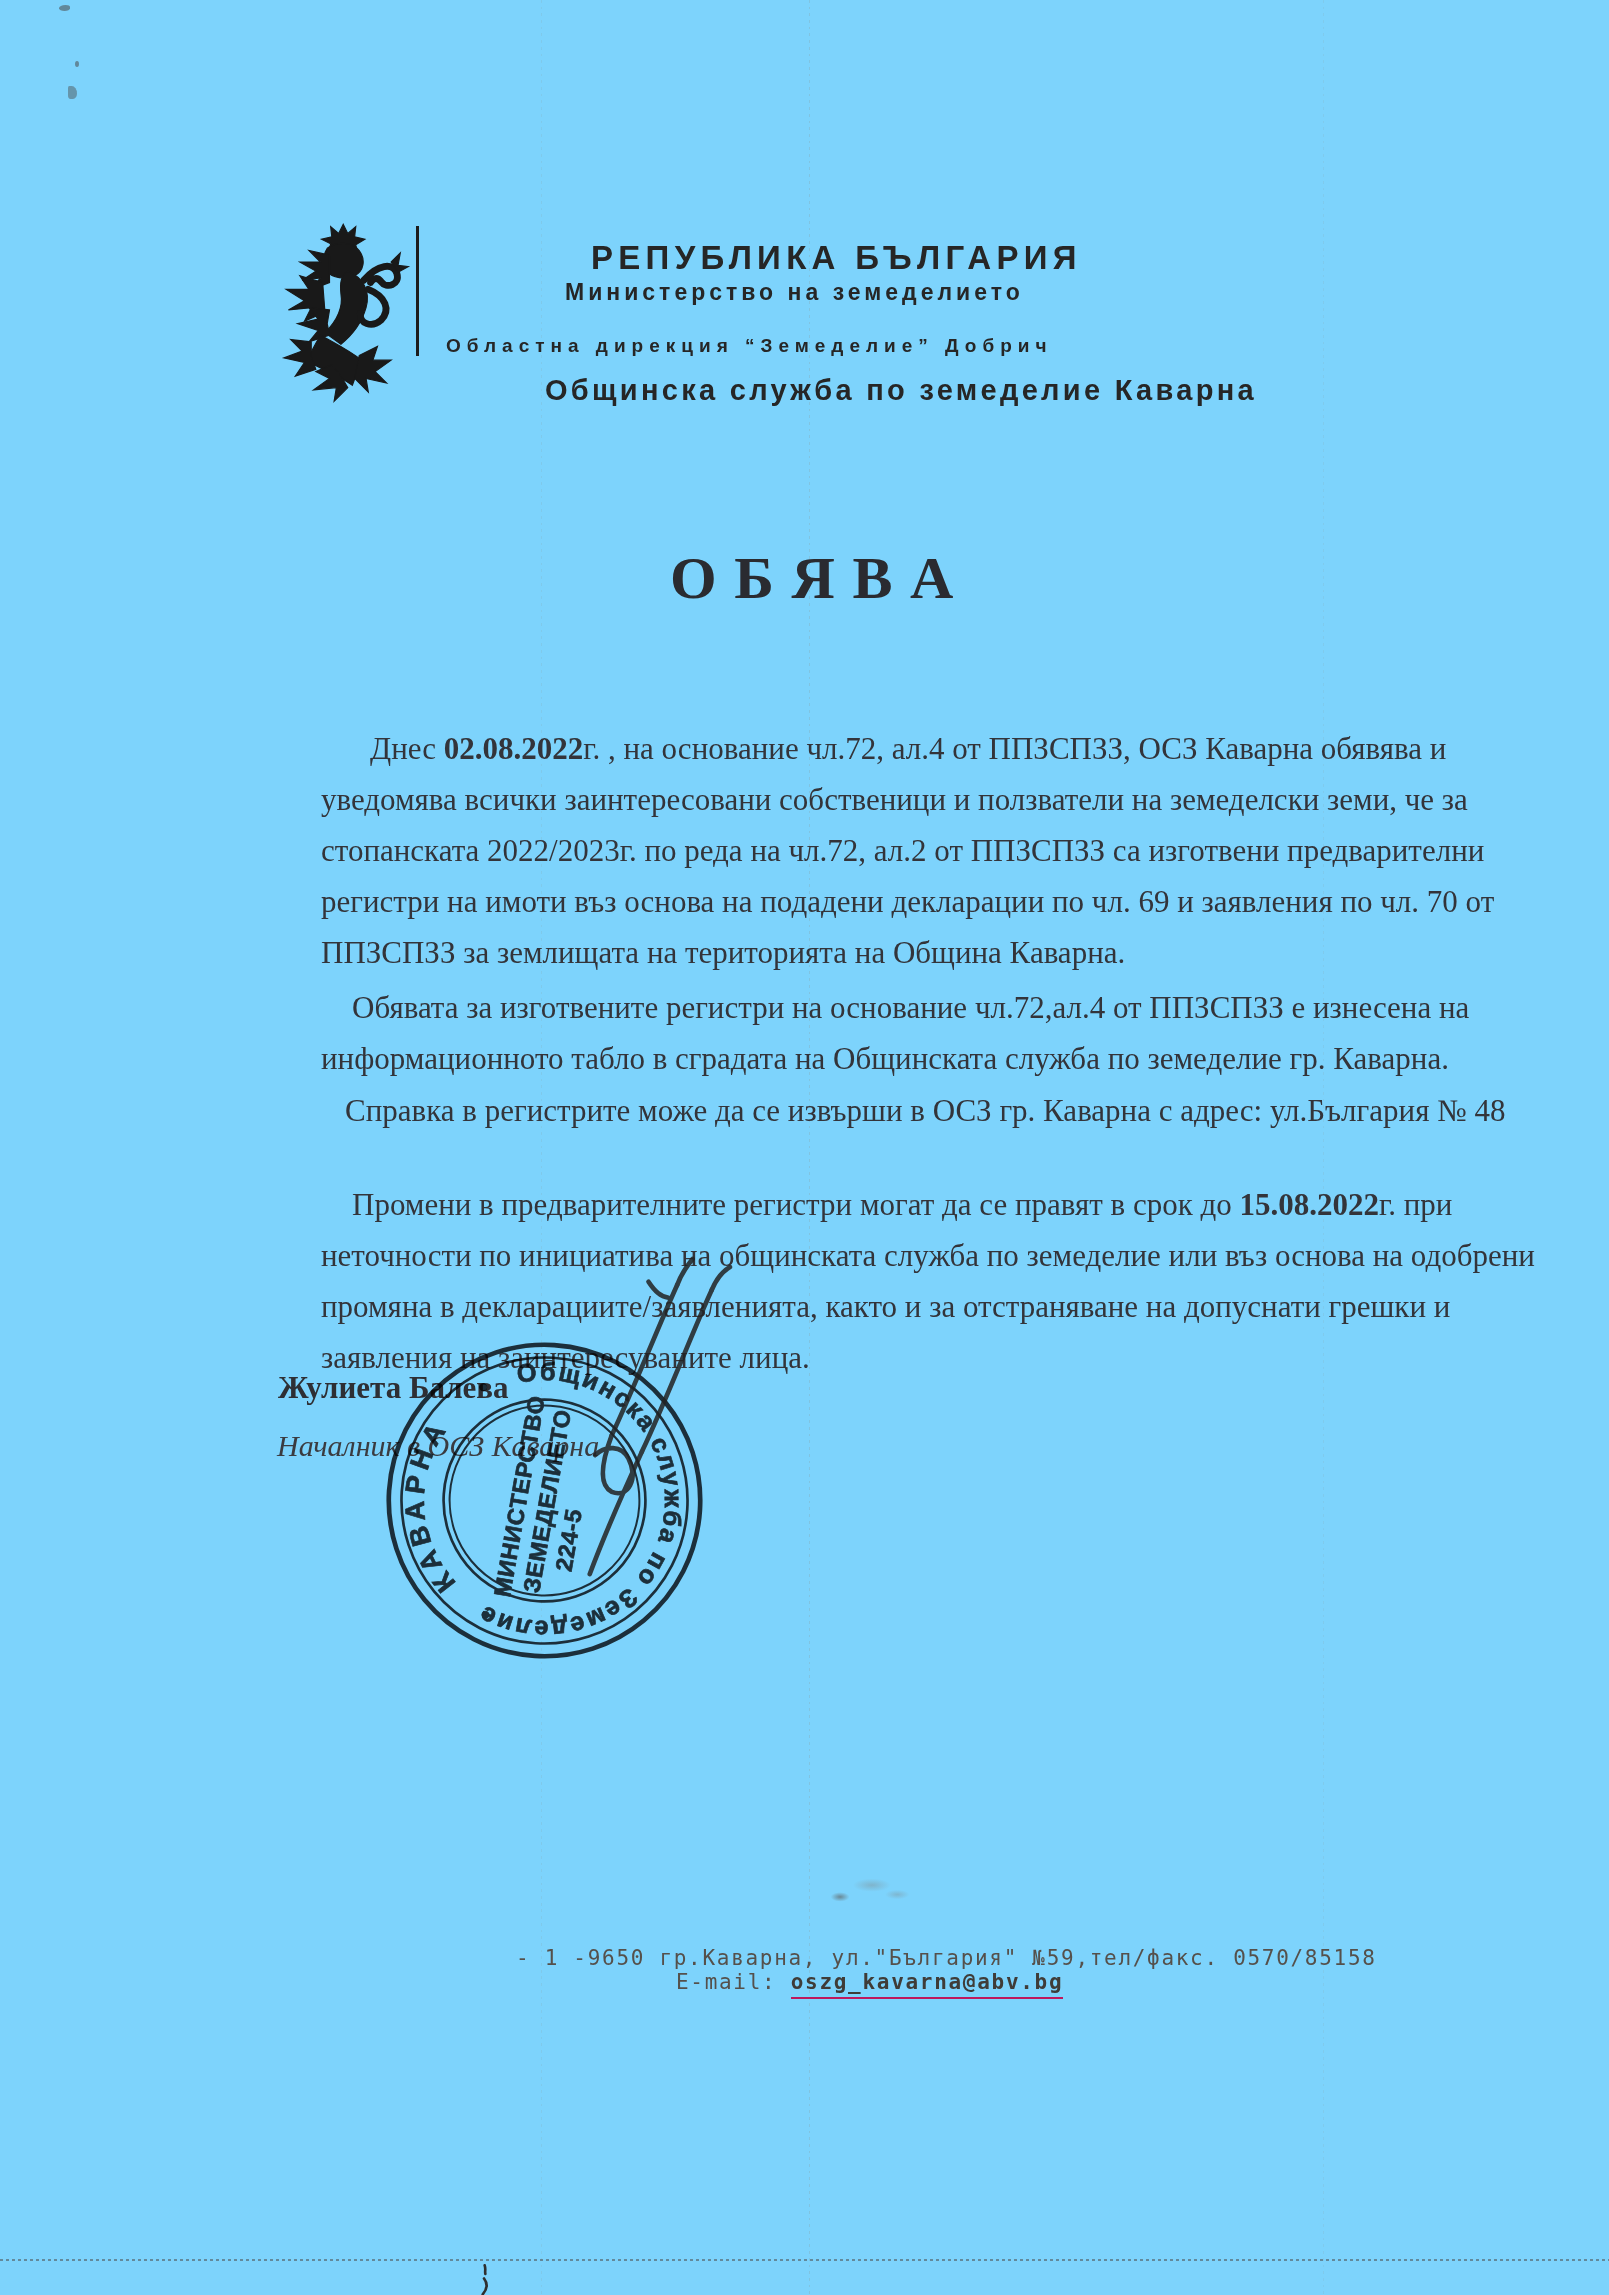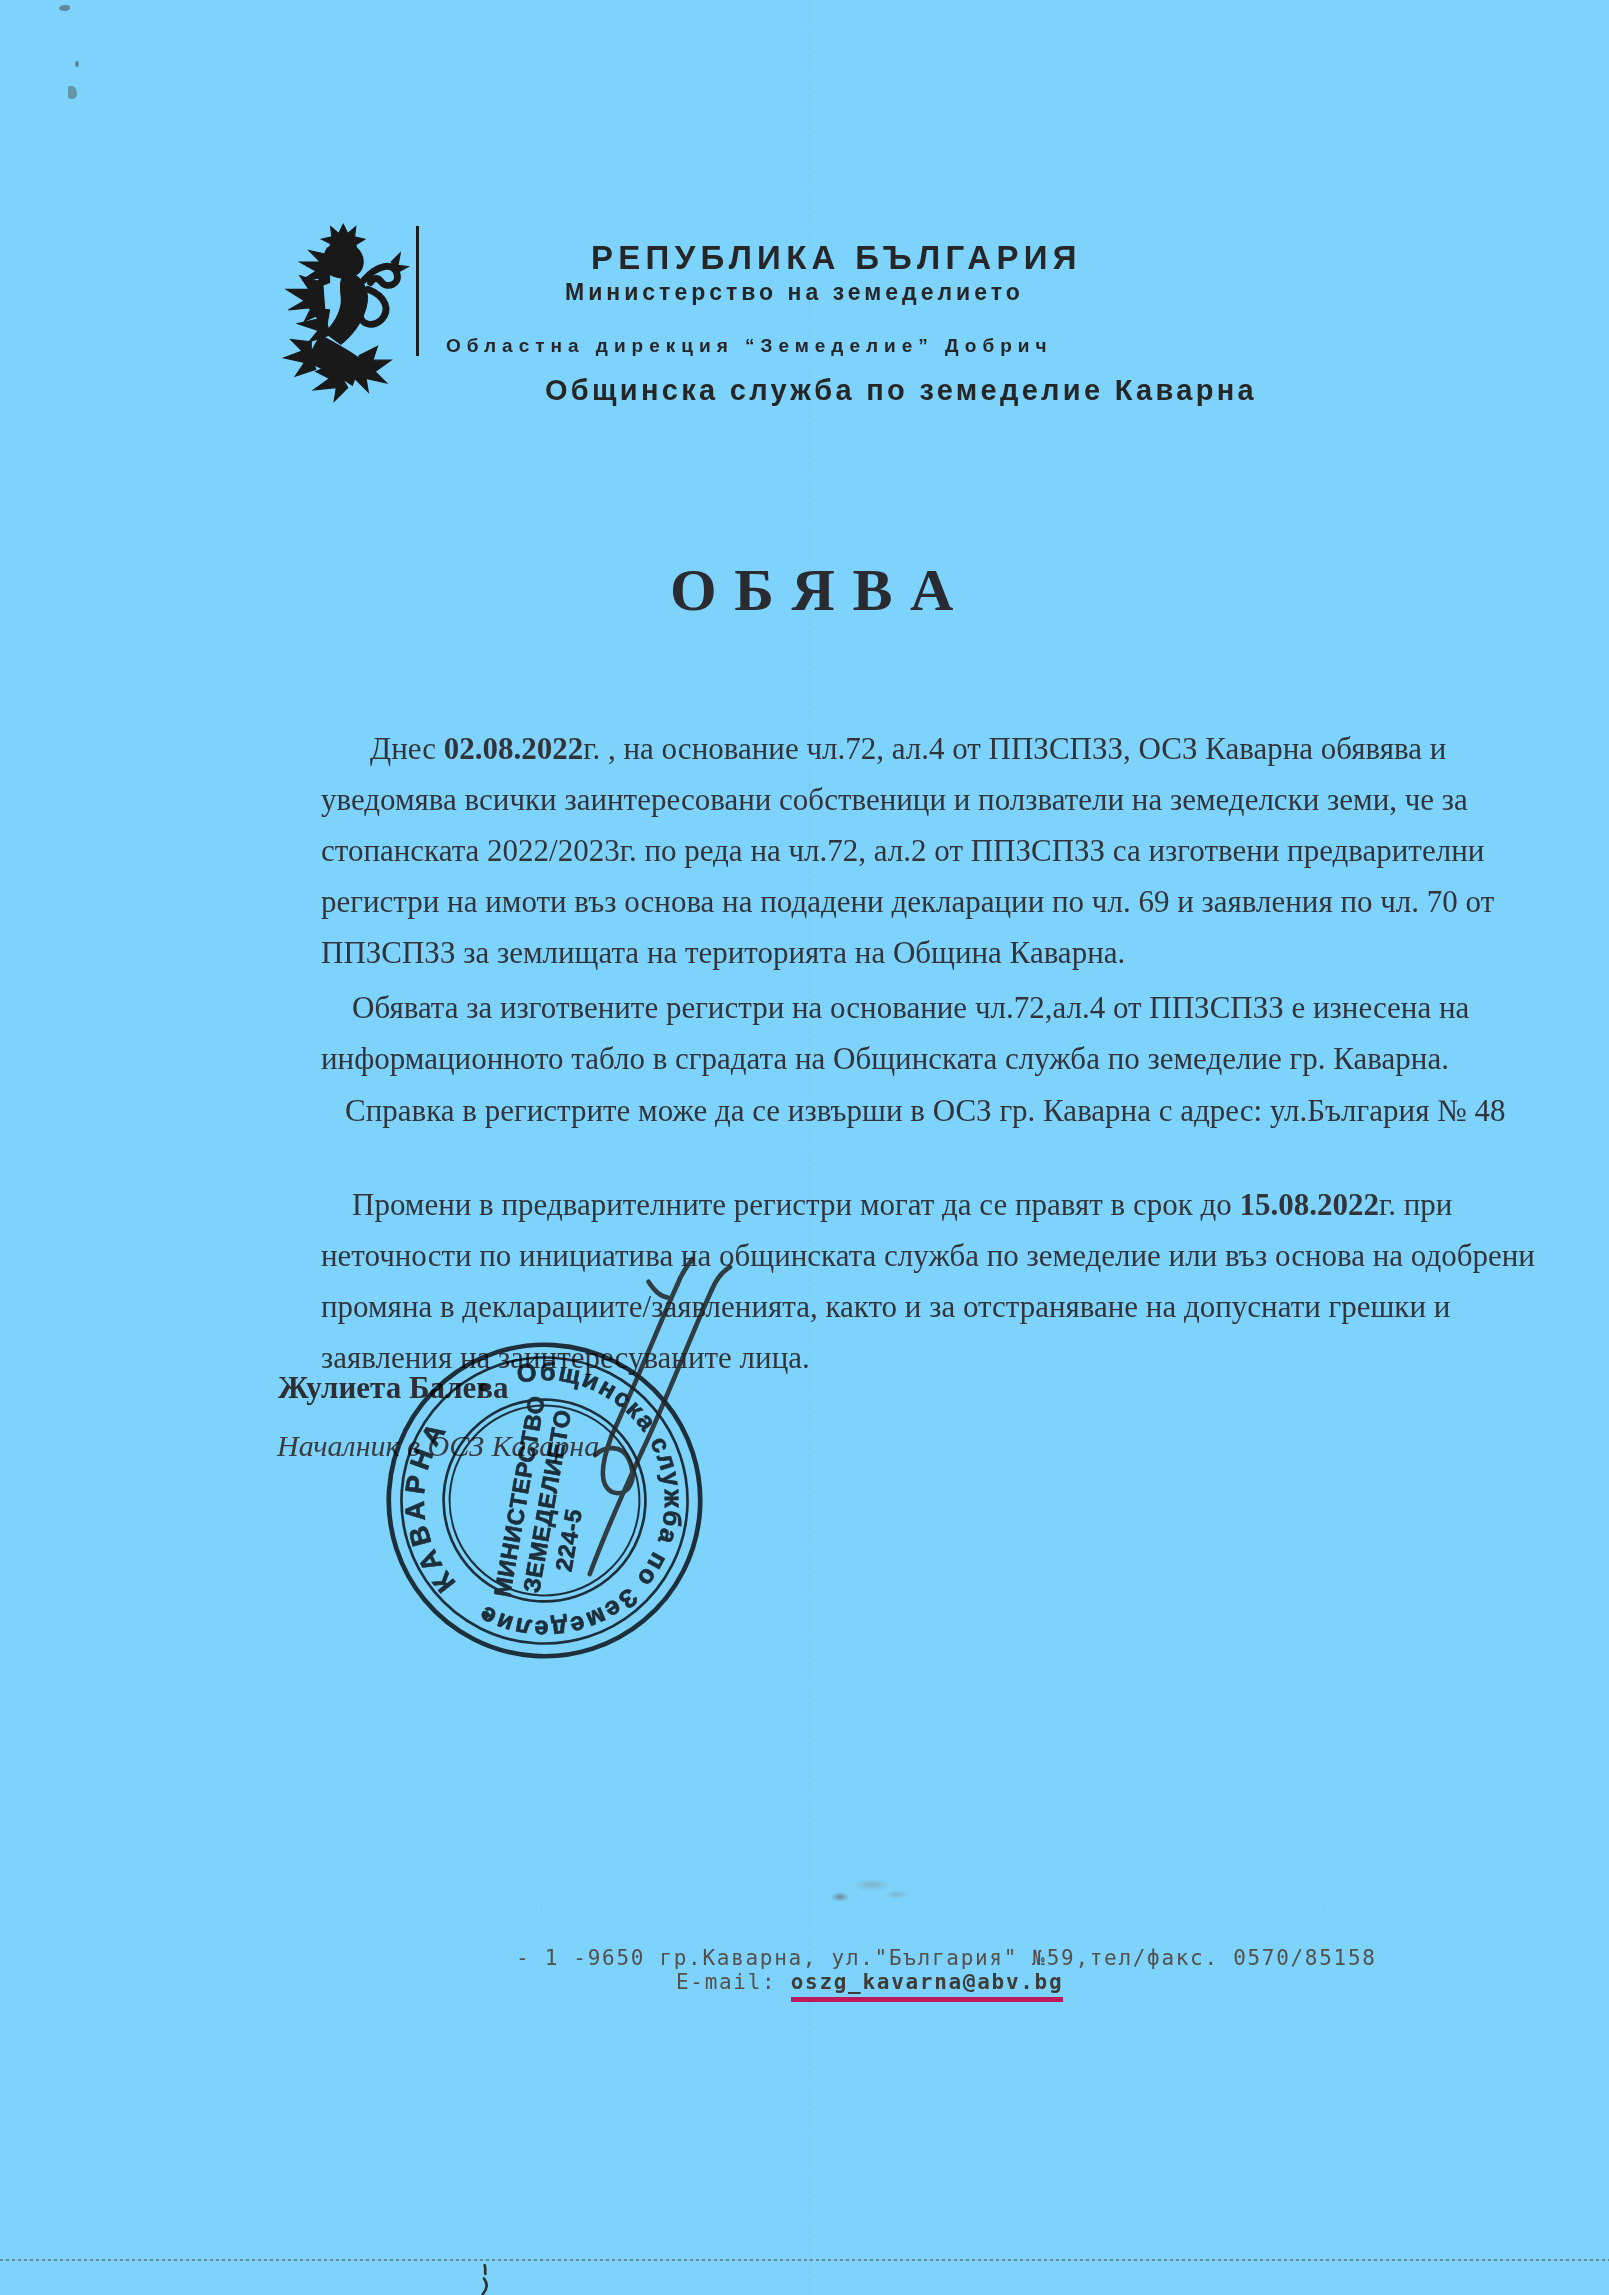--- a/index.html
+++ b/index.html
@@ -17,21 +17,21 @@
   }
   #hdr-country     { left:591px; top:239px; font-size:33px; letter-spacing:5.3px; }
   #hdr-ministry    { left:565px; top:279px; font-size:23px; letter-spacing:4px; }
   #hdr-directorate { left:446px; top:335px; font-size:19px; letter-spacing:6px; }
   #hdr-office      { left:545px; top:374px; font-size:29px; letter-spacing:3.3px; }
   #hdr-bar { left:416px; top:226px; width:3.3px; height:130px; background:#1c1c1c; }
   #emblem { left:277px; top:221px; width:137px; height:187px; }
 
   
   #doc-title {
-    position:absolute; left:670px; top:556px;
+    position:absolute; left:670px; top:544px;
     font-size:60px; font-weight:bold; color:#2a2b30;
     letter-spacing:1.3px; white-space:nowrap;
   }
 
   
   .par { position:absolute; left:281px; width:1243px;margin-left:40px; }
   .par .line {
     line-height:51px; font-size:31px; white-space:nowrap; color:#33343a;
   }
   .par .line:first-child { text-indent: var(--indent, 0px); }
@@ -61,21 +61,21 @@
   #sig-strokes { left:548px; top:1255px; width:221px; height:347px; }
 
   
   .foot {
     position:absolute; font-family:"DejaVu Sans Mono", monospace;
     color:#55504b; white-space:nowrap;
   }
   #foot-address { left:516px; top:1946px; font-size:21px; letter-spacing:1.7px; }
   #foot-email-row { left:676px; top:1970px; font-size:21px; letter-spacing:1.7px; }
   #foot-email-row .email {
-    color:#3f3c38; border-bottom:5px solid #be185d; padding-bottom:2.7px; font-weight:bold;
+    color:#3f3c38; border-bottom:2px solid #be185d; padding-bottom:2.7px; font-weight:bold;
   }
 
   
   .vline { top:0; width:1.3px; height:2295px;
     background-image:repeating-linear-gradient(180deg, rgba(140,125,100,.9) 0 2.7px, transparent 2.7px 6.7px); }
   #vline-a { left:541px;  opacity:.12; }
   #vline-b { left:809px; opacity:.20; }
   #vline-c { left:1323px; opacity:.11; }
   #hline {
     left:0; top:2259px; width:1610px; height:2px; opacity:.55;

